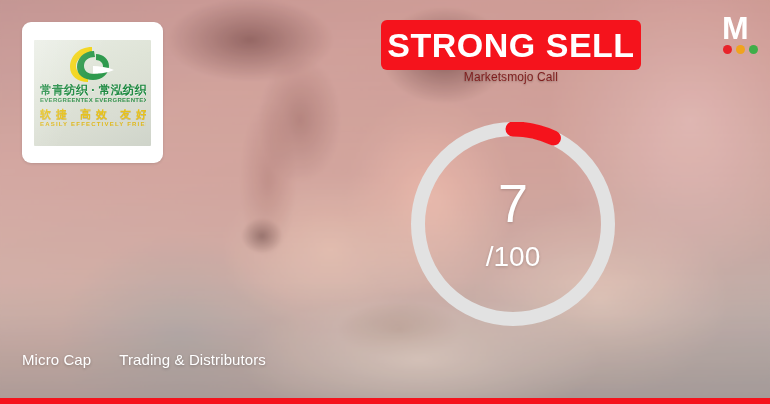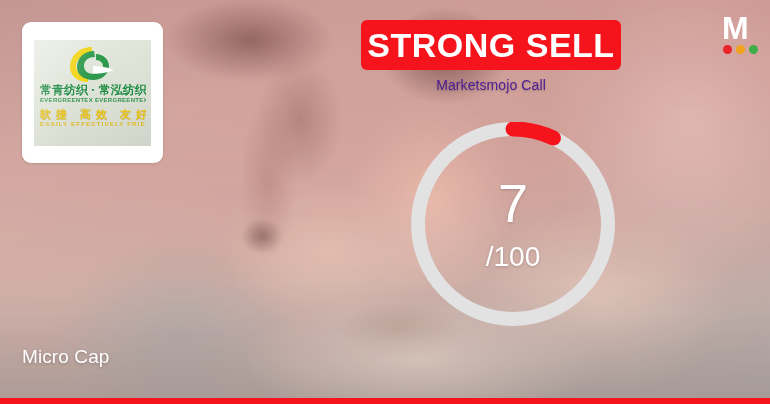--- a/index.html
+++ b/index.html
@@ -139,41 +139,40 @@
   .lp-gloss {
     position: absolute;
     inset: 0;
     background: linear-gradient(115deg, rgba(255,255,255,0.28) 0%, rgba(255,255,255,0) 45%);
     pointer-events: none;
   }
 
   
   .call-wrap {
     position: absolute;
-    left: 361px;
+    left: 381px;
     top: 20px;
     width: 260px;
     text-align: center;
   }
   .call-badge {
     height: 50px;
     border-radius: 6px;
     background: #f5131c;
     color: #ffffff;
     font-size: 34px;
     font-weight: bold;
     letter-spacing: 0.5px;
     line-height: 50px;
     text-align: center;
     white-space: nowrap;
   }
   .call-sub {
-    margin-top: 7px;
-    font-size: 14px;
-    color: #4c1d95;
+    font-size: 12px;
+    color: #7f1d1d;
     letter-spacing: 0.1px;
     text-shadow: 0 1px 2px rgba(0,0,0,0.25);
   }
 
   
   .gauge {
     position: absolute;
     left: 411px;
     top: 122px;
     width: 204px;
@@ -251,21 +250,21 @@
     color: #ffffff;
     letter-spacing: -0.2px;
     line-height: 30px;
     text-shadow: 0 1px 3px rgba(0,0,0,0.25);
   }
   .company-meta {
     margin-top: 9px;
     display: flex;
     align-items: flex-end;
     gap: 28px;
-    font-size: 19px;
+    font-size: 15px;
     color: #ffffff;
     letter-spacing: 0.1px;
     text-shadow: 0 1px 3px rgba(0,0,0,0.25);
   }
 
   
   .bottom-rule {
     position: absolute;
     left: 0;
     right: 0;
@@ -323,17 +322,18 @@
     <div class="brand-dots">
       <span class="brand-dot" style="background: rgb(232, 35, 42);"></span>
       <span class="brand-dot" style="background: rgb(240, 163, 30);"></span>
       <span class="brand-dot" style="background: rgb(63, 174, 73);"></span>
     </div>
   </div>
 
   <div class="company">
     <div class="company-meta">
       <span>Micro Cap</span>
+      <span>Trading &amp; Distributors</span>
     </div>
   </div>
 
   <div class="bottom-rule"></div>
 </div>
 
 </body></html>

